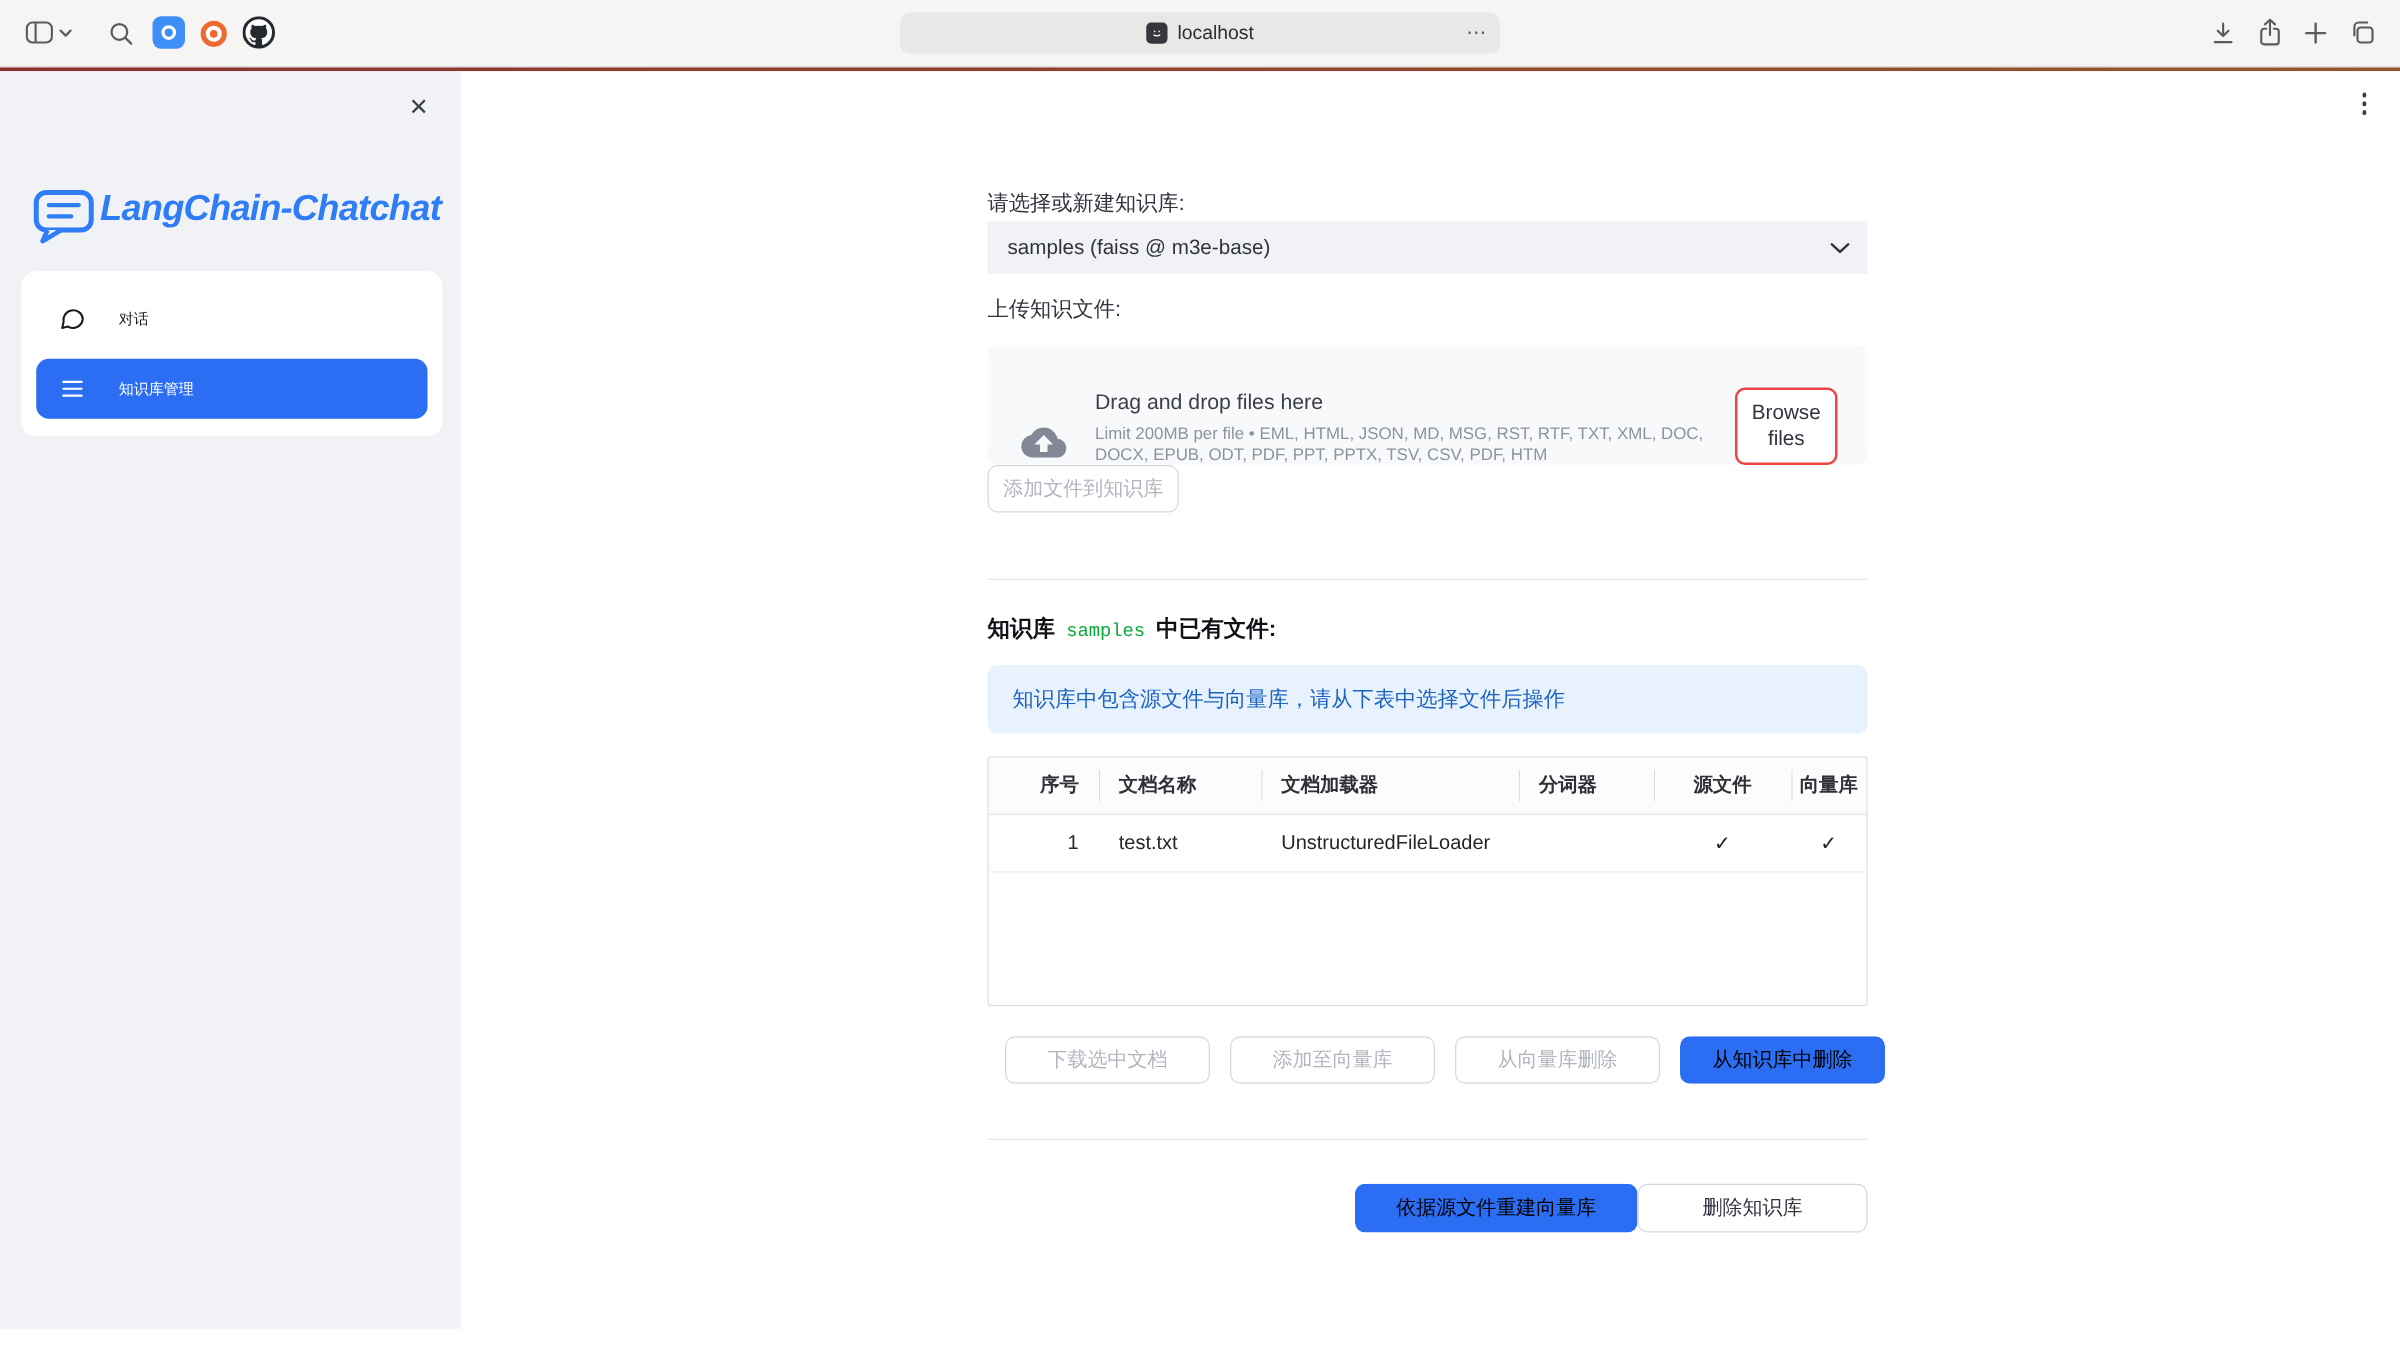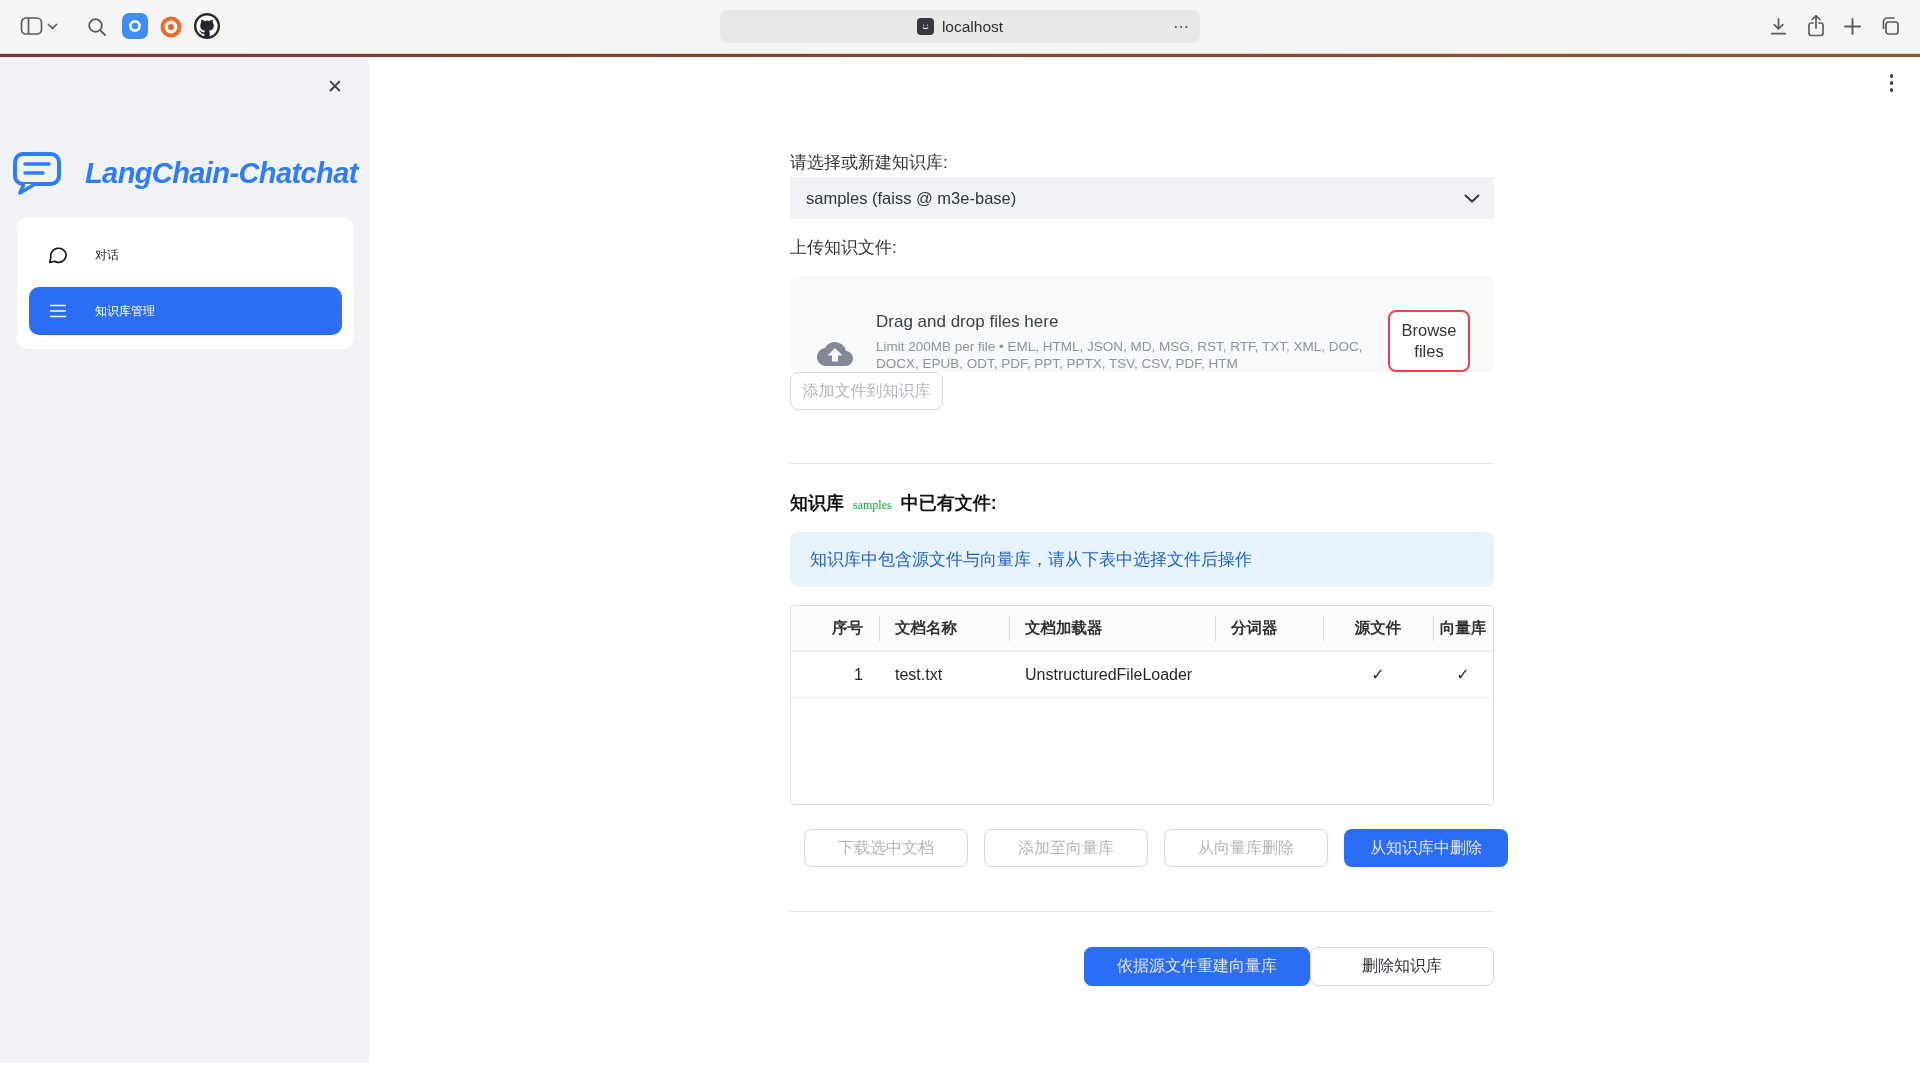--- a/index.html
+++ b/index.html
@@ -16,21 +16,21 @@
         display:flex;align-items:center;justify-content:center;gap:8px}
   .addr .host{font-size:15.5px;color:#2e2e30}
   .favicon{width:17px;height:17px;border-radius:4px;background:#35373c;display:flex;align-items:center;justify-content:center}
   .addr-more{position:absolute;right:8px;top:6px;width:22px;height:22px;border-radius:11px;
              color:#5d5d5f;font-size:16px;line-height:20px;text-align:center}
   .decoration{position:absolute;top:54px;left:0;width:1920px;height:3px;background:linear-gradient(90deg,#8a3130,#95562d)}
 
   
   .sidebar{position:absolute;left:0;top:57px;width:369px;height:1006px;background:#f0f2f6}
   .sb-close{position:absolute;top:15px;right:20px;font-size:19px;color:#3c3f46;width:28px;height:28px}
-  .logo{position:absolute;left:12px;top:94px;display:flex;align-items:center;gap:23px}
+  .logo{position:absolute;left:26px;top:94px;display:flex;align-items:flex-start;gap:4px}
   .logo-text{font-size:29px;font-weight:bold;font-style:italic;color:#2e7cf6;letter-spacing:-0.6px;white-space:nowrap}
   .nav-card{position:absolute;left:17px;top:160px;width:337px;background:#fff;border-radius:12px;padding:14px 12px;box-sizing:border-box}
   .nav-item{display:flex;align-items:center;gap:26px;height:48px;border-radius:10px;padding:0 0 0 18px;
             font-size:12px;color:#171a20;width:100%;text-align:left;box-sizing:border-box}
   .nav-item+.nav-item{margin-top:8px}
   .nav-item.active{background:#2b6ef3;color:#fff}
 
   
   .main{position:absolute;left:369px;top:57px;width:1551px;height:1023px;background:#fff}
   .kebab{position:absolute;top:12px;right:22px;display:flex;flex-direction:column;gap:3.5px;padding:5px}
@@ -46,26 +46,26 @@
             display:flex;align-items:flex-end;padding:0 24px;box-sizing:border-box}
   .dz-texts{margin-left:20px;width:498px}
   .dz-title{font-size:17px;color:#3d4046}
   .dz-limit{margin-top:6px;font-size:13.5px;line-height:17px;color:#8d92a0}
   .browse{margin-left:auto;width:82px;min-height:62px;background:#fff;border:2px solid #ef4444;border-radius:8px;
           font-size:16.5px;color:#31333f;line-height:21px}
   .btn{display:flex;align-items:center;justify-content:center;border-radius:8px;font-size:16px;
        border:1px solid transparent;box-sizing:border-box}
   .btn.disabled{background:#fff;border-color:#d6d8de;color:#b2b5bf;cursor:default}
   .btn.secondary{background:#fff;border-color:#d6d8de;color:#31333f}
-  .btn.primary{background:#2b6ef3;color:#e5e5e5}
+  .btn.primary{background:#2b6ef3;color:#000000}
   .add-btn{position:absolute;left:0;top:315px;width:153px;height:38px}
   .divider{position:absolute;left:0;width:704px;border-top:1px solid #e7e8ec}
   .div1{top:406px}.div2{top:854px}
   .heading{position:absolute;left:0;top:434px;display:flex;align-items:baseline;font-size:18px;font-weight:bold;color:#101217}
-  .heading .code{font-family:Liberation Serif, serif;font-size:12px;font-weight:normal;
+  .heading .code{font-family:Liberation Mono, monospace;font-size:15px;font-weight:normal;
                  color:#09ab3b;margin:0 9px}
   .info-box{position:absolute;left:0;top:475px;width:704px;height:55px;background:#e8f2fc;border-radius:8px;
             display:flex;align-items:center;padding:0 20px;font-size:17px;color:#1c63c3;box-sizing:border-box}
   .grid{position:absolute;left:0;top:548px;width:704px;height:200px;border:1px solid #dcdee4;border-radius:3px;
         background:#fff;box-sizing:border-box;overflow:hidden}
   .grow{display:grid;grid-template-columns:88px 130px 206px 108px 110px 1fr;height:45px}
   .grow.head{border-bottom:1px solid #e2e4e9;background:#fcfcfd}
   .grow.datarow{border-bottom:1px solid #eceef2}
   .cell{display:flex;align-items:center;padding-left:16px;font-size:16px;color:#23252b;position:relative;overflow:hidden;white-space:nowrap}
   .head .cell{font-weight:600;color:#2e3036;font-size:15.5px}

